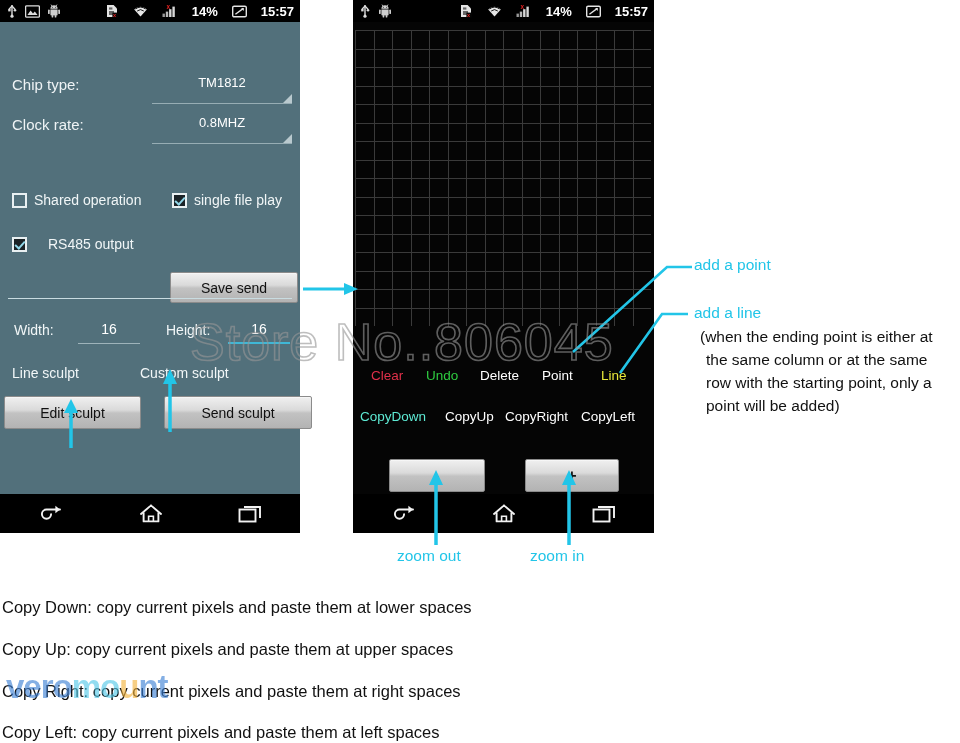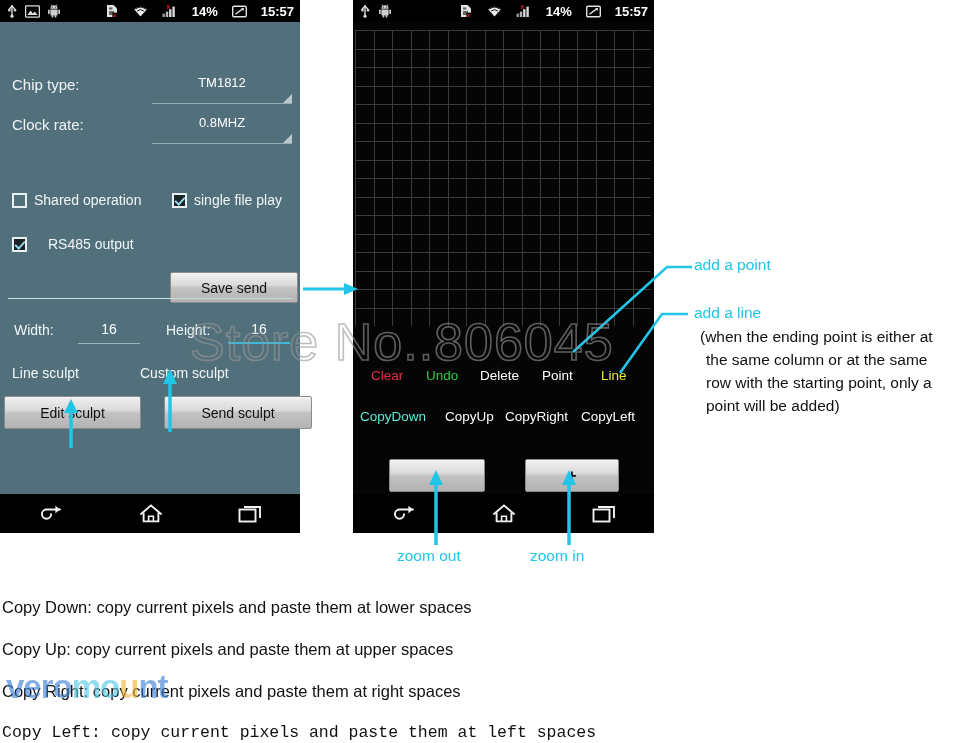--- a/index.html
+++ b/index.html
@@ -740,18 +740,18 @@
 <div class="anno-body" style="left:706px; top:348px;">the same column or at the same</div>
 <div class="anno-body" style="left:706px; top:371px;">row with the starting point, only a</div>
 <div class="anno-body" style="left:706px; top:394px;">point will be added)</div>
 
 <div class="anno-text" style="left:397px; top:547px;">zoom out</div>
 <div class="anno-text" style="left:530px; top:547px;">zoom in</div>
 
 <div class="desc" style="top:598px;">Copy Down: copy current pixels and paste them at lower spaces</div>
 <div class="desc" style="top:640px;">Copy Up: copy current pixels and paste them at upper spaces</div>
 <div class="desc" style="top:682px;">Copy Right: copy current pixels and paste them at right spaces</div>
-<div class="desc" style="top:723px;font-family:Liberation Mono, monospace;">Copy Left: copy current pixels and paste them at left spaces</div>
+<div class="desc" style="top:723px;">Copy Left: copy current pixels and paste them at left spaces</div>
 
 <div id="watermark-store">Store No..806045</div>
 <div id="watermark-vero">
   <span class="w1">vero</span><span class="w2">mo</span><span class="w3">u</span><span class="w4">nt</span>
 </div>
 
 </body></html>

